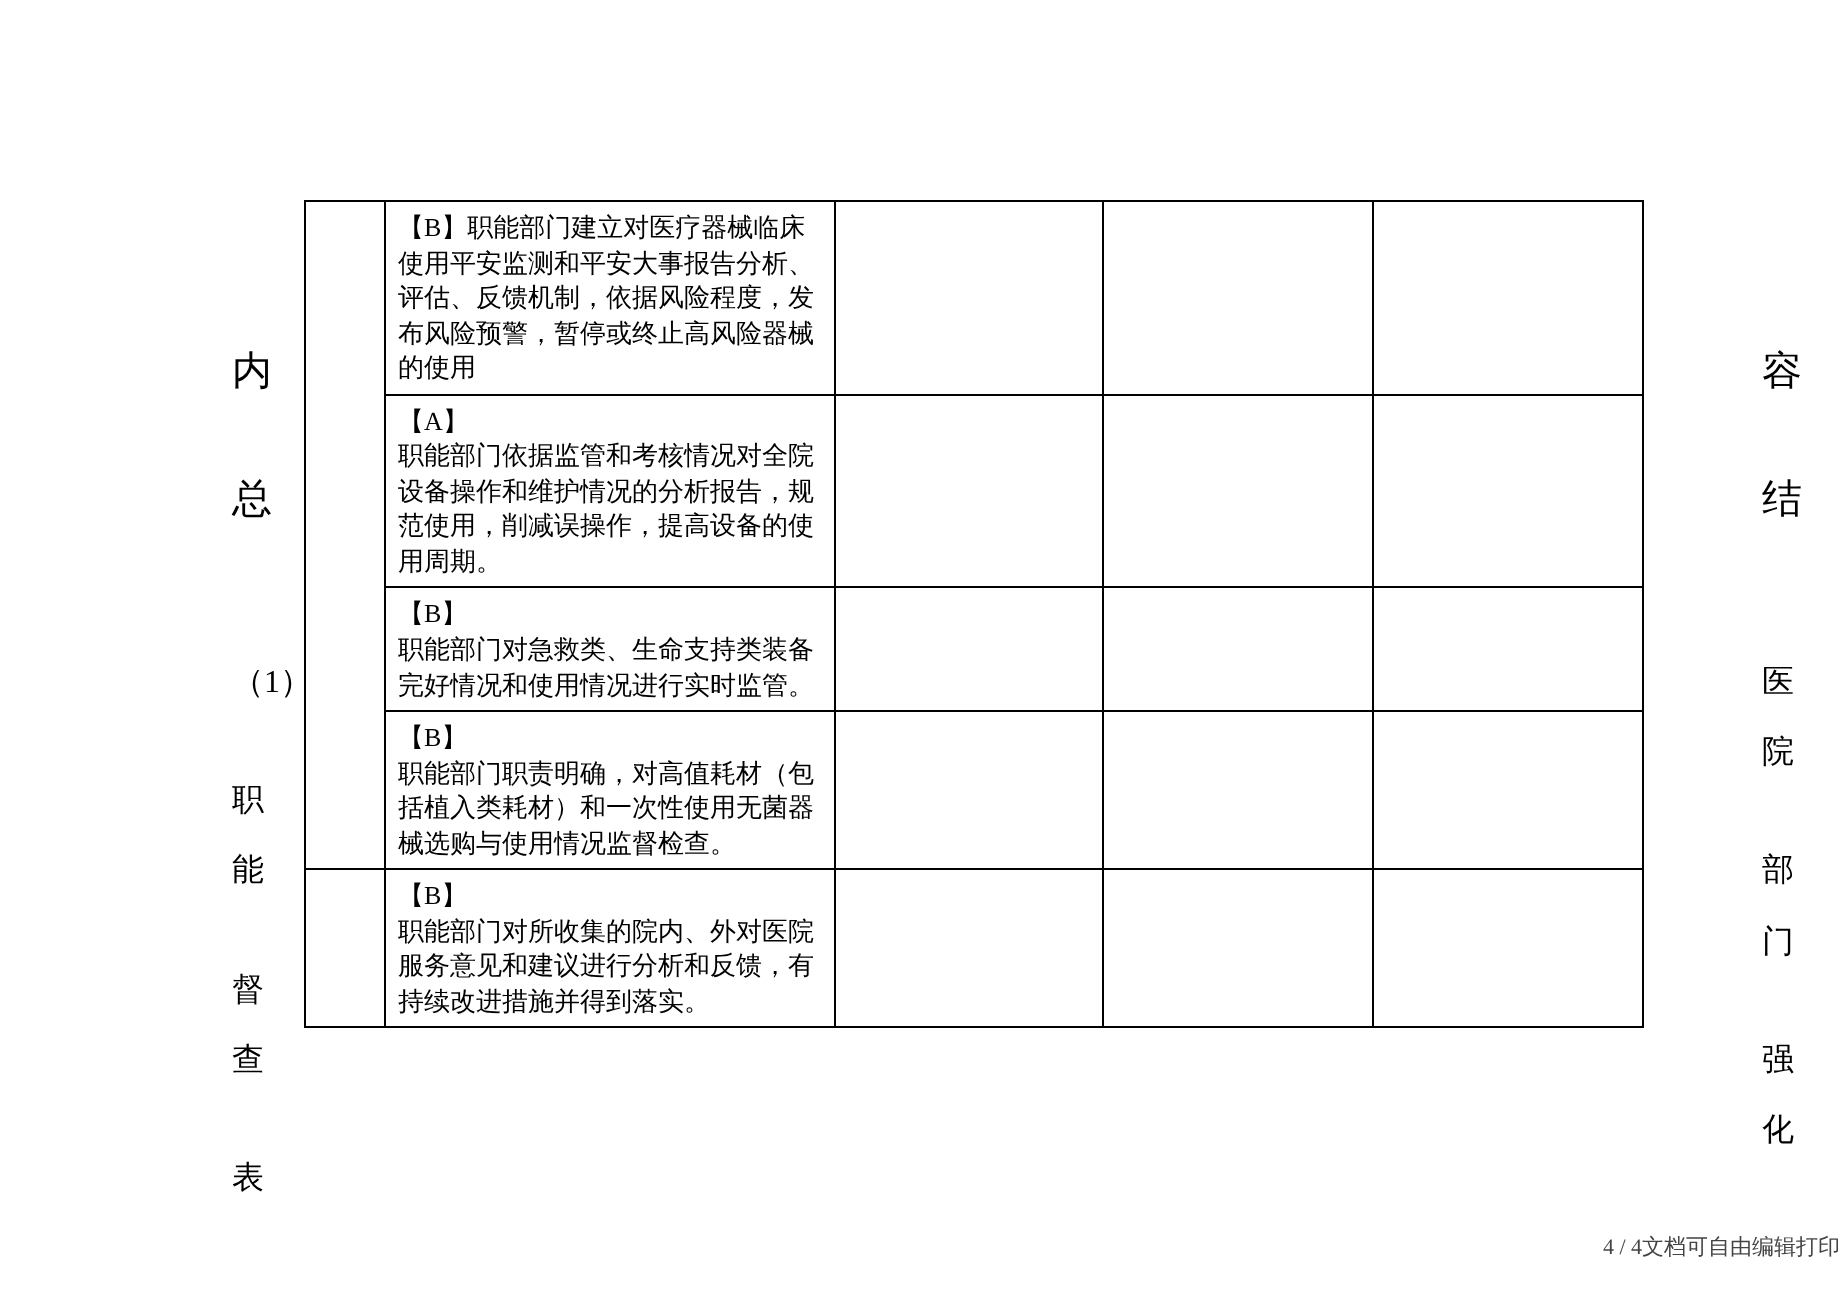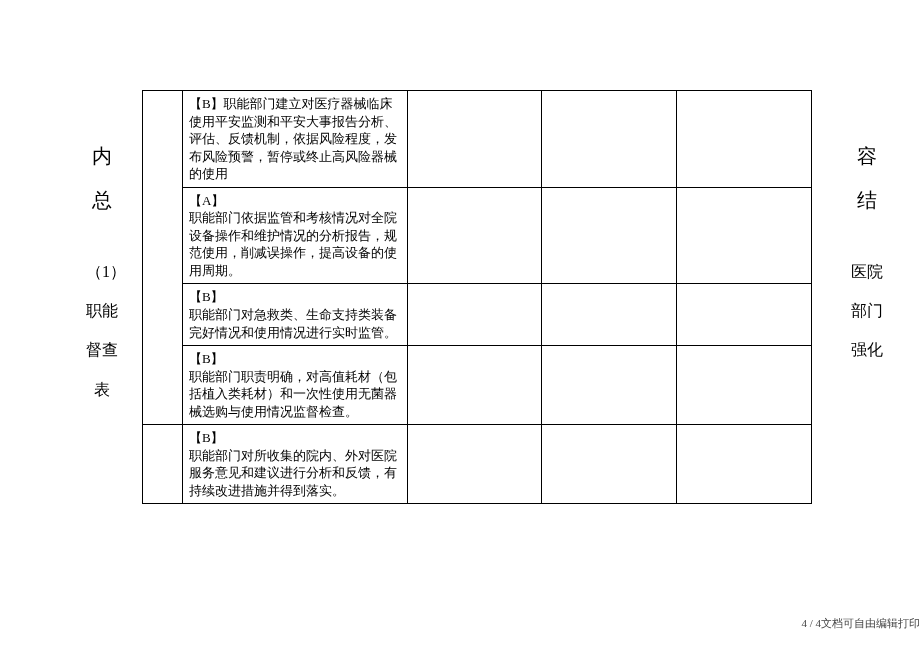--- a/index.html
+++ b/index.html
@@ -1,17 +1,17 @@
 <!DOCTYPE html>
 <html><head>
   <meta charset="utf-8">
   <style>
     * {
       margin: 0;
-      padding: 2px;
+      padding: 12px;
       box-sizing: border-box;
     }
     body {
       font-family: "SimSun", "宋体", serif;
       background: #ffffff;
       width: 920px;
       height: 651px;
       position: relative;
       color: #000;
     }

